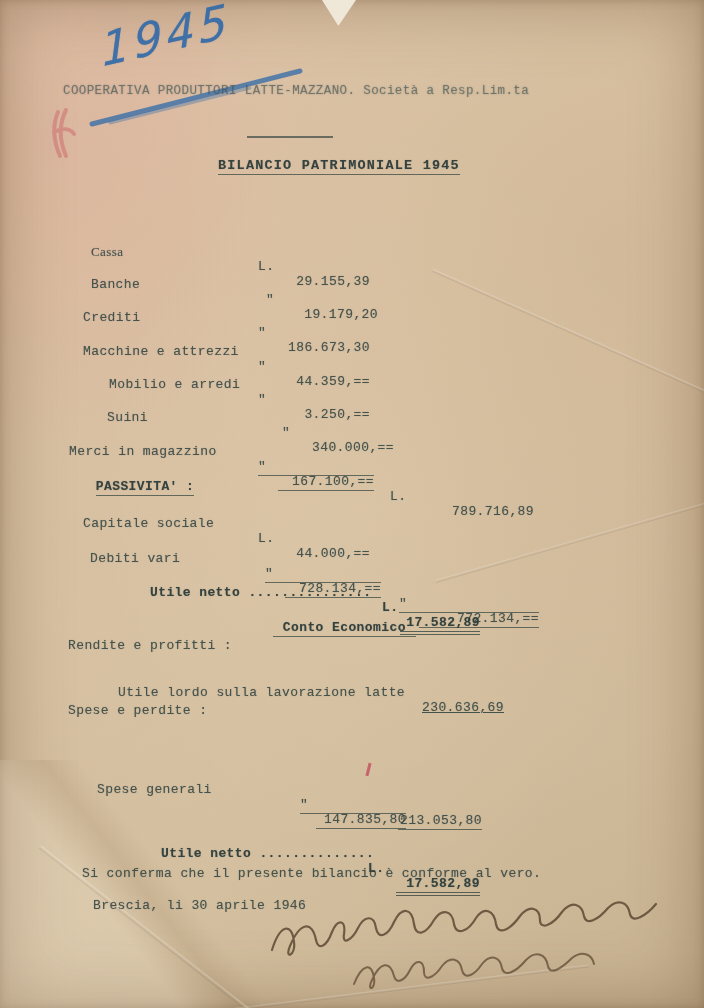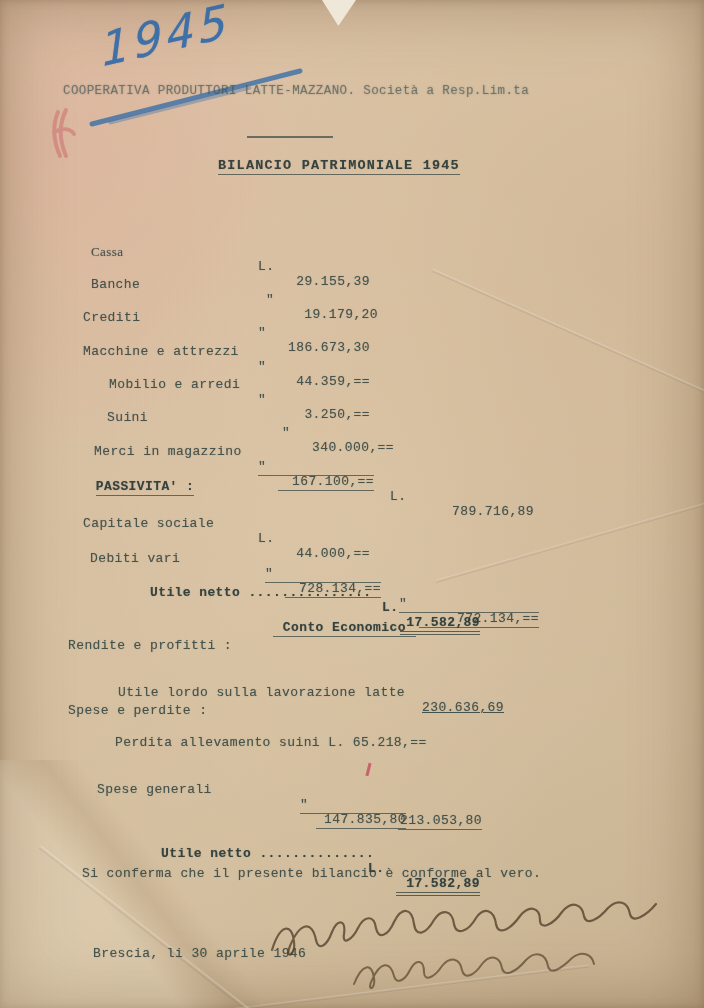--- a/index.html
+++ b/index.html
@@ -89,21 +89,21 @@
     <span style="position:absolute;left:85px;margin-left:24px;">Mobilio e arredi</span>
     <span class="cur" style="left:258px;">"</span>
     <span class="val" style="left:278px;width:92px;">3.250,==</span>
   </div>
   <div class="tw" style="left:0;top:395px;width:600px;height:16px;margin-left:24px;">
     <span style="position:absolute;left:83px;">Suini</span>
     <span class="cur" style="left:258px;">"</span>
     <span class="val" style="left:278px;width:92px;">340.000,==</span>
   </div>
   <div class="tw" style="left:0;top:429px;width:704px;height:18px;">
-    <span style="position:absolute;left:94px;">Merci in magazzino</span>
+    <span style="position:absolute;left:69px;">Merci in magazzino</span>
     <span class="cur u" style="left:258px;width:116px;">"</span>
     <span class="val u" style="left:278px;width:96px;">167.100,==</span>
     <span class="cur" style="left:390px;">L.</span>
     <span class="val" style="left:414px;width:120px;">789.716,89</span>
   </div>
 
   <div class="tw bold" style="left:63px;top:464px;">
     <span class="u">PASSIVITA' :</span>
   </div>
 
@@ -129,40 +129,39 @@
     <span class="u" style="padding:0 10px 1px 10px;">Conto Economico</span>
   </div>
 
   <div class="tw" style="left:68px;top:638px;">Rendite e profitti :</div>
   <div class="tw" style="left:0;top:670px;width:704px;height:16px;">
     <span style="position:absolute;left:118px;">Utile lordo sulla lavorazione latte</span>
     <span class="val" style="left:412px;width:92px;text-decoration:underline;">230.636,69</span>
   </div>
 
   <div class="tw" style="left:68px;top:703px;">Spese e perdite :</div>
-  <div class="tw" style="left:115px;top:735px;">Perdita allevamento suini L. 65.218,==</div>
   <div class="tw" style="left:0;top:767px;width:704px;height:18px;">
     <span style="position:absolute;left:97px;">Spese generali</span>
     <span class="cur u" style="left:300px;width:106px;">"</span>
     <span class="val u" style="left:316px;width:90px;">147.835,80</span>
   </div>
 
   <div style="position:absolute;left:367px;top:763px;width:3px;height:13px;background:rgba(190,50,80,.65);transform:rotate(14deg);"></div>
 
   <div class="tw" style="left:0;top:798px;width:704px;height:18px;">
     <span class="val u" style="left:398px;width:84px;text-align:right;">213.053,80</span>
   </div>
 
   <div class="tw bold" style="left:0;top:831px;width:704px;height:20px;margin-left:6px;">
     <span style="position:absolute;left:155px;">Utile netto ..............</span>
     <span class="cur" style="left:362px;">L.</span>
     <span class="val du" style="left:390px;width:84px;">17.582,89</span>
   </div>
 
   <div class="tw" style="left:82px;top:866px;">Si conferma che il presente bilancio è conforme al vero.</div>
-  <div class="tw" style="left:93px;top:898px;margin-top:48px;">Brescia, li 30 aprile 1946</div>
+  <div class="tw" style="left:93px;top:898px;">Brescia, li 30 aprile 1946</div>
 
   <svg width="704" height="1008">
     <path d="M272 950 c8 -26 20 -28 22 -8 c2 14 -10 18 -4 4 c10 -24 22 -26 26 -6 c2 10 10 8 16 -8 c6 -14 14 -12 12 2 c-2 12 8 6 14 -6 c6 -12 16 -14 18 0 c2 12 12 8 18 -6 c8 -16 18 -14 20 2 c2 14 12 10 20 -4 c8 -12 18 -10 20 4 c2 12 14 8 22 -6 c8 -12 18 -8 20 6 c2 12 14 6 24 -8 c10 -12 20 -8 20 4 c0 10 12 6 22 -8 c10 -12 20 -8 22 4 c2 10 14 4 24 -8 c10 -10 20 -6 22 6 c2 10 16 2 26 -10" stroke="rgba(74,54,33,.72)" stroke-width="2.2" stroke-linecap="round" fill="none"></path>
     <path d="M354 984 c8 -20 18 -22 20 -6 c2 12 -8 14 -2 2 c8 -18 18 -20 22 -4 c2 8 10 6 16 -6 c6 -12 14 -10 14 2 c0 10 10 6 18 -6 c8 -10 18 -8 20 4 c2 10 12 6 20 -6 c8 -10 18 -8 20 4 c2 10 14 4 24 -8 c10 -10 20 -6 22 6 c2 10 14 2 24 -8 c10 -8 20 -4 22 6" stroke="rgba(74,54,33,.62)" stroke-width="2" stroke-linecap="round" fill="none"></path>
   </svg>
 
 </div>
 
 </body></html>

